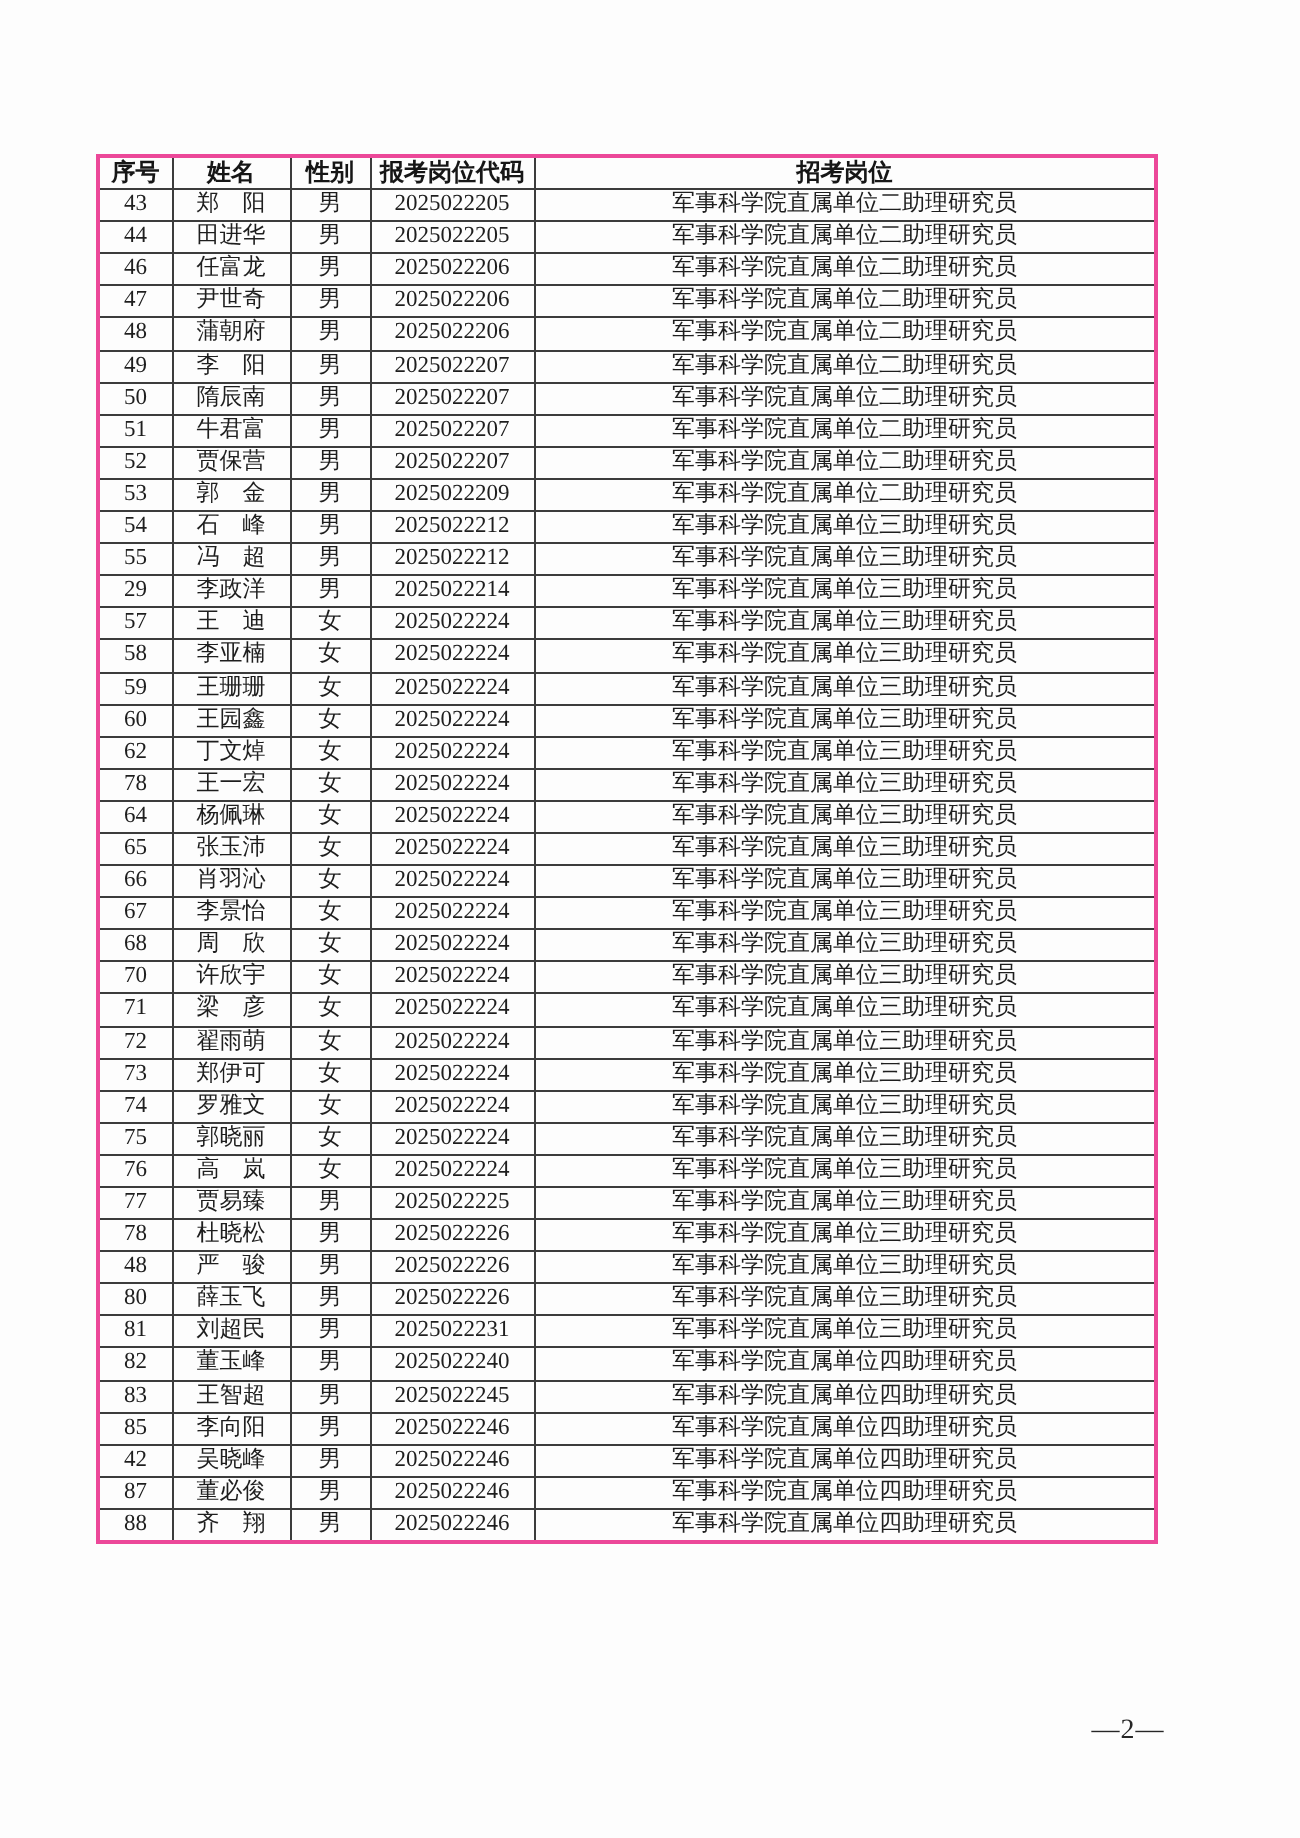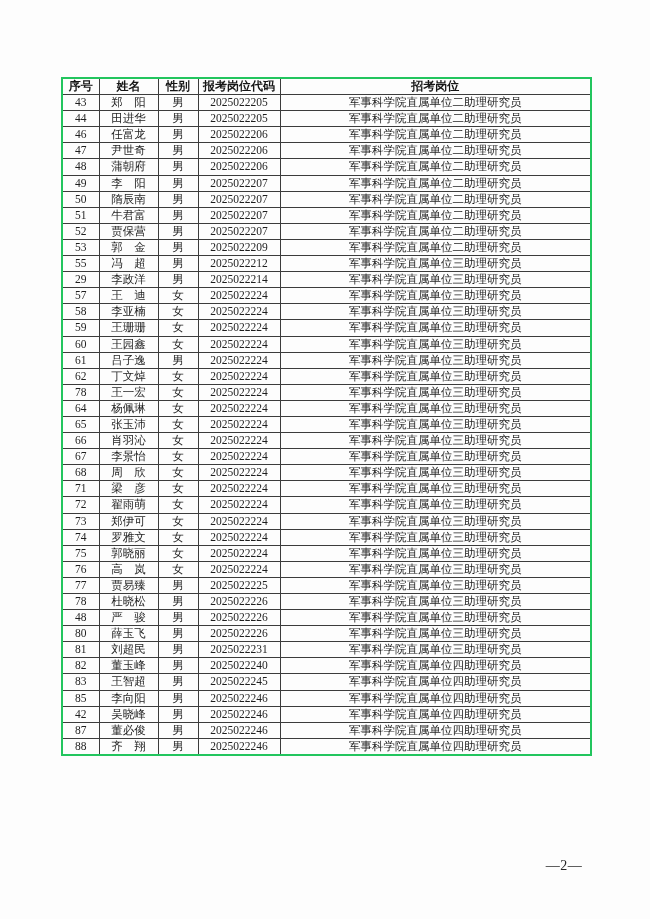--- a/index.html
+++ b/index.html
@@ -12,26 +12,26 @@
     width: 650px;
     height: 919px;
     margin: 0 auto;
     background: #fdfdfd;
     font-family: "Liberation Serif", serif;
     color: #1e1e1e;
     overflow: hidden;
   }
   table.roster {
     position: absolute;
-    left: 61px;
+    left: 48px;
     top: 77px;
     width: 529px;
     border-collapse: collapse;
     table-layout: fixed;
-    border: 2px solid #22c55e;
+    border: 2px solid #ec4899;
   }
   table.roster th, table.roster td {
     border: 1px solid #3c3c3c;
     padding: 0;
     height: 15.1px;
     line-height: 15.1px;
     font-size: 11.5px;
     text-align: center;
     white-space: nowrap;
     overflow: hidden;
@@ -147,20 +147,27 @@
           <td class="col-position">军事科学院直属单位二助理研究员</td>
         </tr>
         <tr>
           <td class="col-serial">53</td>
           <td class="col-name">郭　金</td>
           <td class="col-gender">男</td>
           <td class="col-code">2025022209</td>
           <td class="col-position">军事科学院直属单位二助理研究员</td>
         </tr>
         <tr>
+          <td class="col-serial">54</td>
+          <td class="col-name">石　峰</td>
+          <td class="col-gender">男</td>
+          <td class="col-code">2025022212</td>
+          <td class="col-position">军事科学院直属单位三助理研究员</td>
+        </tr>
+        <tr>
           <td class="col-serial">55</td>
           <td class="col-name">冯　超</td>
           <td class="col-gender">男</td>
           <td class="col-code">2025022212</td>
           <td class="col-position">军事科学院直属单位三助理研究员</td>
         </tr>
         <tr>
           <td class="col-serial">29</td>
           <td class="col-name">李政洋</td>
           <td class="col-gender">男</td>
@@ -189,27 +196,20 @@
           <td class="col-position">军事科学院直属单位三助理研究员</td>
         </tr>
         <tr>
           <td class="col-serial">60</td>
           <td class="col-name">王园鑫</td>
           <td class="col-gender">女</td>
           <td class="col-code">2025022224</td>
           <td class="col-position">军事科学院直属单位三助理研究员</td>
         </tr>
         <tr>
-          <td class="col-serial">61</td>
-          <td class="col-name">吕子逸</td>
-          <td class="col-gender">男</td>
-          <td class="col-code">2025022224</td>
-          <td class="col-position">军事科学院直属单位三助理研究员</td>
-        </tr>
-        <tr>
           <td class="col-serial">62</td>
           <td class="col-name">丁文焯</td>
           <td class="col-gender">女</td>
           <td class="col-code">2025022224</td>
           <td class="col-position">军事科学院直属单位三助理研究员</td>
         </tr>
         <tr>
           <td class="col-serial">78</td>
           <td class="col-name">王一宏</td>
           <td class="col-gender">女</td>
@@ -240,20 +240,27 @@
         <tr>
           <td class="col-serial">67</td>
           <td class="col-name">李景怡</td>
           <td class="col-gender">女</td>
           <td class="col-code">2025022224</td>
           <td class="col-position">军事科学院直属单位三助理研究员</td>
         </tr>
         <tr>
           <td class="col-serial">68</td>
           <td class="col-name">周　欣</td>
+          <td class="col-gender">女</td>
+          <td class="col-code">2025022224</td>
+          <td class="col-position">军事科学院直属单位三助理研究员</td>
+        </tr>
+        <tr>
+          <td class="col-serial">70</td>
+          <td class="col-name">许欣宇</td>
           <td class="col-gender">女</td>
           <td class="col-code">2025022224</td>
           <td class="col-position">军事科学院直属单位三助理研究员</td>
         </tr>
         <tr>
           <td class="col-serial">71</td>
           <td class="col-name">梁　彦</td>
           <td class="col-gender">女</td>
           <td class="col-code">2025022224</td>
           <td class="col-position">军事科学院直属单位三助理研究员</td>

